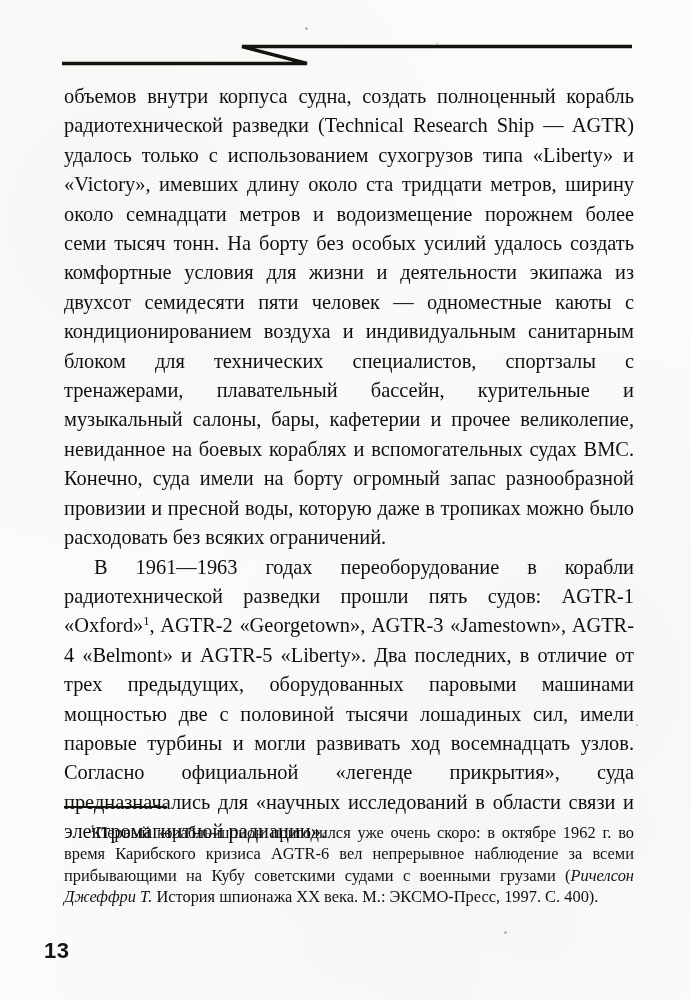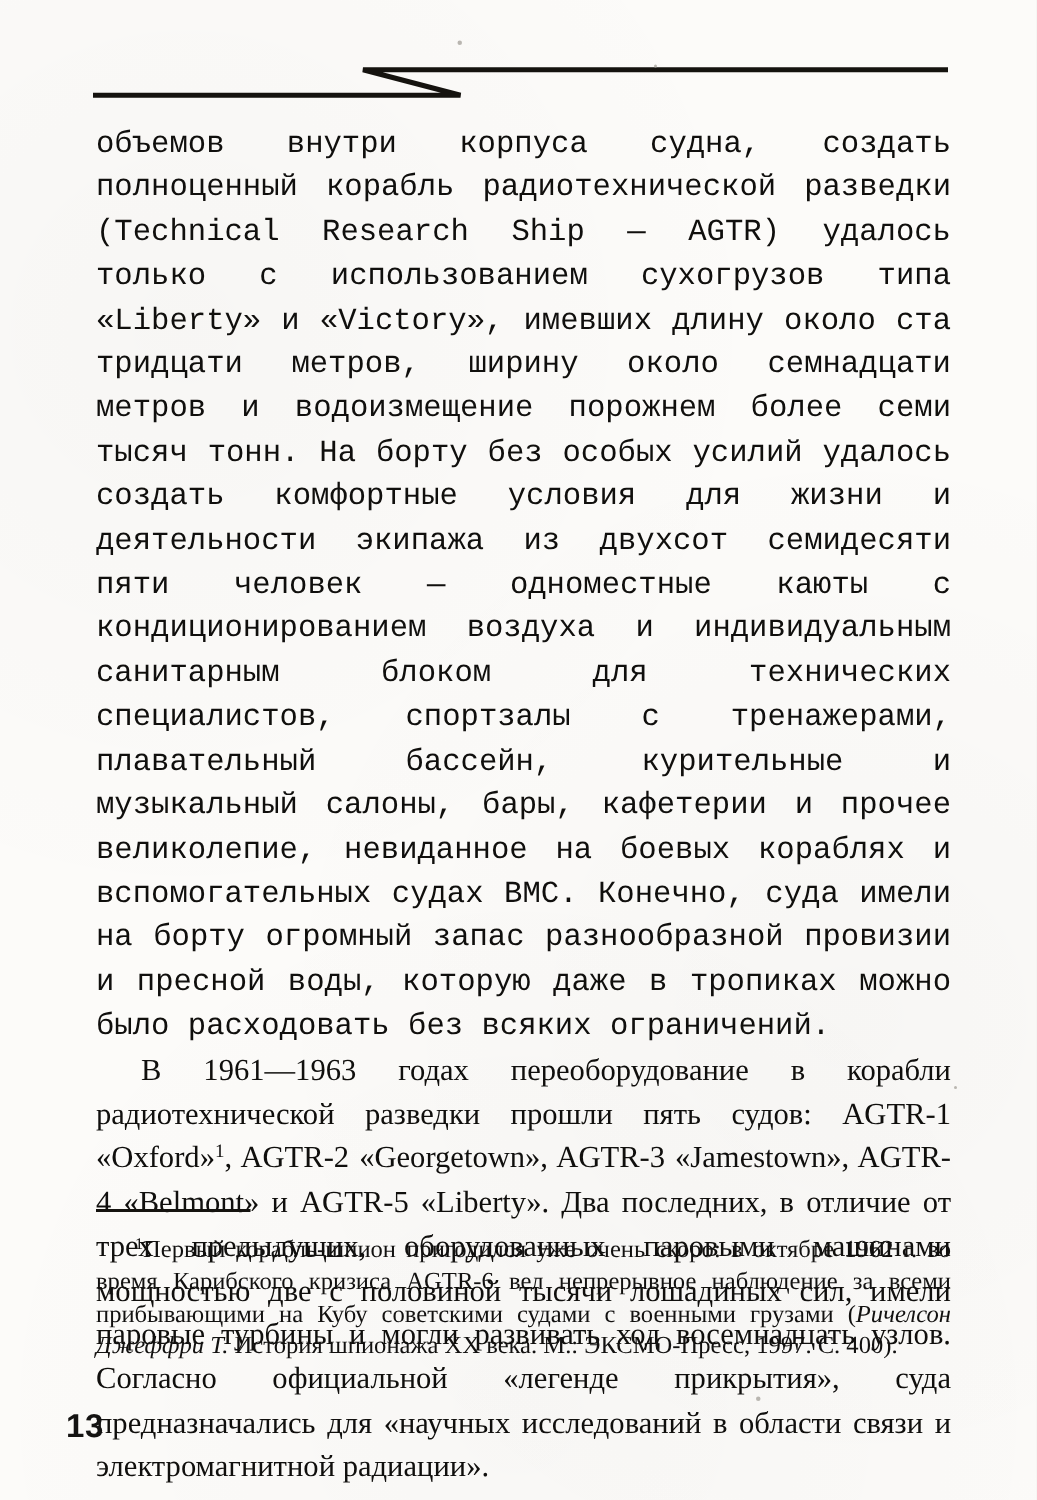--- a/index.html
+++ b/index.html
@@ -45,21 +45,21 @@
     margin: 0;
     font-family: "Liberation Serif", "DejaVu Serif", serif;
     font-size: 20.4px;
     line-height: 29.4px;
     text-align: justify;
     text-justify: inter-word;
     color: #100f0d;
     text-indent: 30px;
     -webkit-font-smoothing: none;
   }
-  p.body.noindent { text-indent: 0; font-family: Liberation Mono, monospace; }
+  p.body.noindent { text-indent: 0; }
   p.body sup {
     font-size: 0.62em;
     vertical-align: 0.52em;
     line-height: 0;
   }
 
   
   .footnote-area {
     position: absolute;
     left: 64px;

